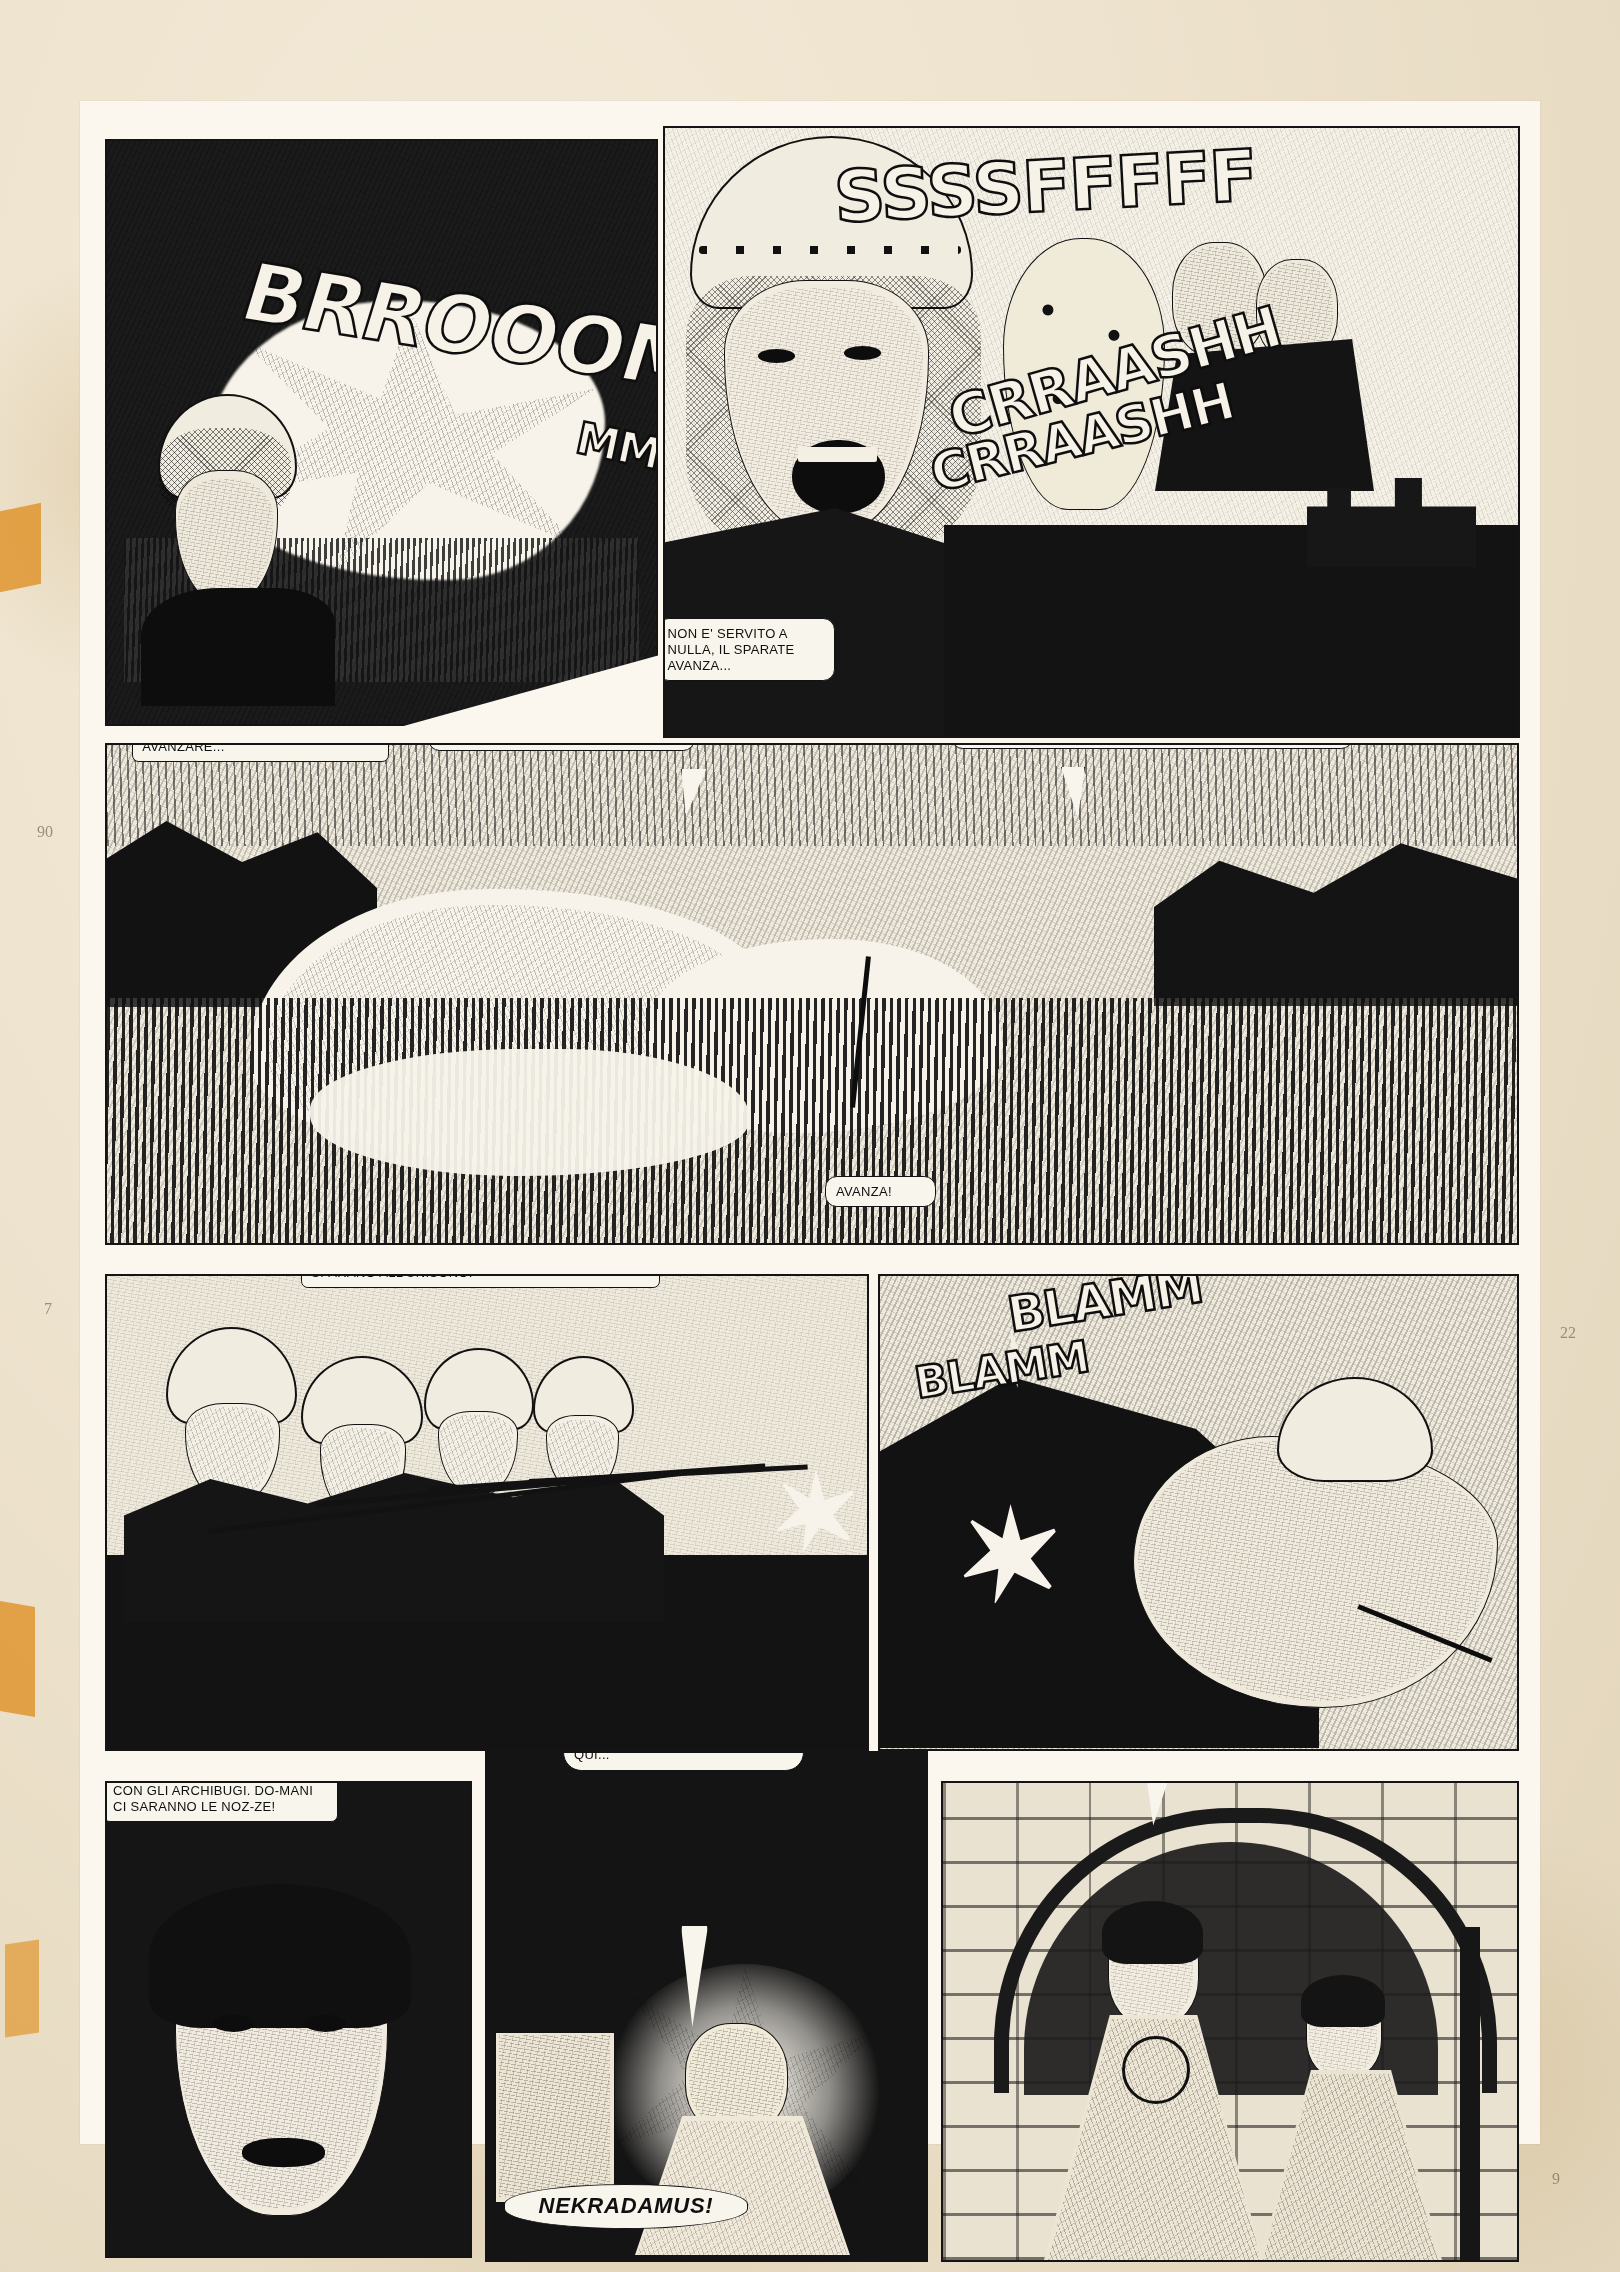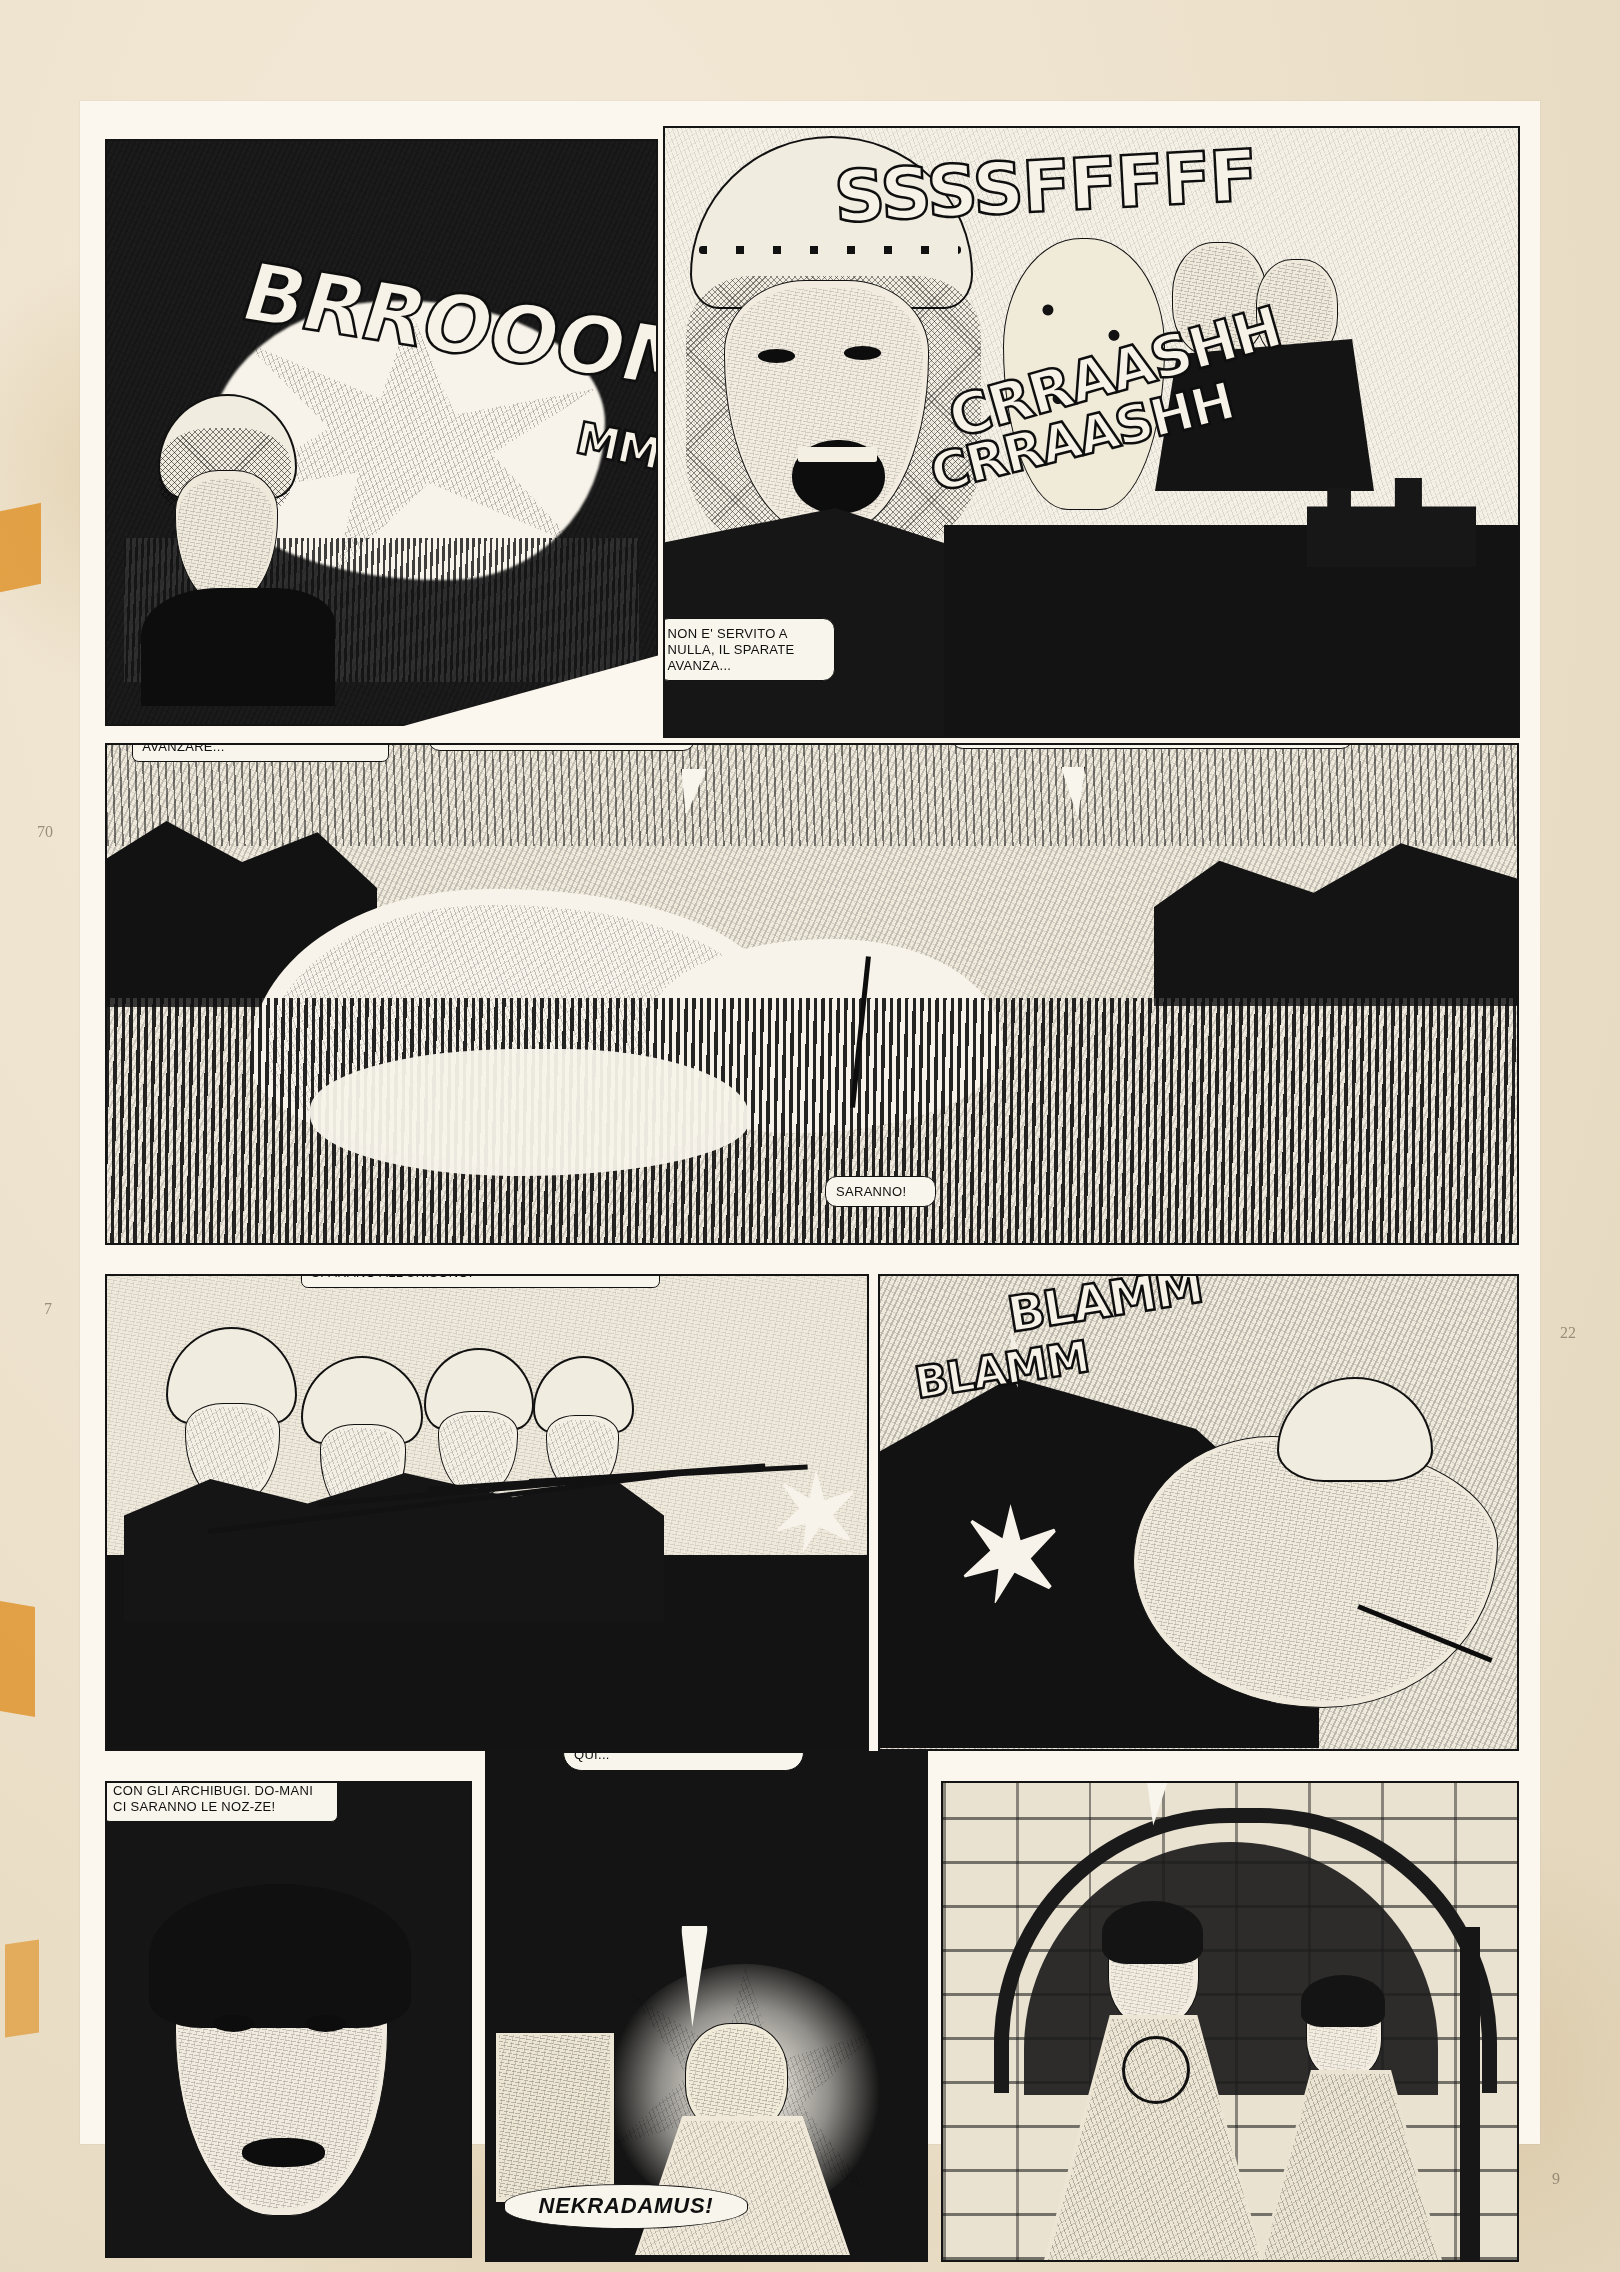--- a/index.html
+++ b/index.html
@@ -195,21 +195,21 @@
 <div id="page">
 
   <div class="paper-stain" style="left:-51px; top:253px; width:321px; height:439px; background:radial-gradient(ellipse, rgba(201,168,110,.30), rgba(201,168,110,0) 70%);"></div>
   <div class="paper-stain" style="left:1266px; top:1815px; width:439px; height:507px; background:radial-gradient(ellipse, rgba(196,163,106,.26), rgba(196,163,106,0) 70%);"></div>
   <div class="paper-stain" style="left:211px; top:2068px; width:760px; height:270px; background:radial-gradient(ellipse, rgba(190,158,100,.18), rgba(190,158,100,0) 70%);"></div>
 
   <div class="tape" style="left:0px; top:507px; width:41px; height:81px; transform:skewY(-12deg);"></div>
   <div class="tape" style="left:0px; top:1604px; width:35px; height:110px; transform:skewY(10deg);"></div>
   <div class="tape" style="left:5px; top:1942px; width:34px; height:93px; transform:skewY(-8deg); opacity:.7;"></div>
 
-  <div class="pencil" style="left:37px; top:823px;">70</div>
+  <div class="pencil" style="left:37px; top:823px;">90</div>
   <div class="pencil" style="left:44px; top:1300px;">7</div>
   <div class="pencil" style="left:1560px; top:1324px;text-align:right;">22</div>
   <div class="pencil" style="left:1552px; top:2170px;">9</div>
 
   <div id="artboard">
 
     <div class="panel dark" style="left:25px; top:38px; width:549px; height:583px; clip-path: polygon(0 0, 100% 0, 100% 88%, 54% 100%, 0 100%);">
       <div class="ink-wash" style="opacity:.35;"></div>
 
       <div class="white-blob" style="left:101px; top:160px; width:397px; height:279px; border-radius:48% 52% 40% 60% / 55% 45% 58% 42%; filter:blur(0.8px);"></div>
@@ -280,21 +280,21 @@
              repeating-linear-gradient(91deg, rgba(18,18,18,.92) 0 3.4px, rgba(247,243,234,.16) 3.4px 7.6px);"></div>
       <div class="white-blob" style="left:203px; top:304px; width:439px; height:127px; opacity:.95;"></div>
 
       <div class="fig" style="left:751px; top:211px; width:5px; height:152px; transform:rotate(6deg);"></div>
 
       <div class="caption" style="left:25px; top:-29.5px; width:236px; border-radius:6.8px;">LA GROSSA MOLE CONTINUA AD AVANZARE...</div>
       <div class="balloon" style="left:321px; top:-25px; width:245px;">HA ROVESCIATO LA BARCA!</div>
       <div class="tail-poly" style="left:574px; top:23.6px; width:23.6px; height:47px; clip-path: polygon(0 0, 100% 0, 20% 100%); background:#f8f5ec;"></div>
       <div class="balloon" style="left:844px; top:-27px; width:380px;">E' LA FINE DI NEKRADAMUS E DI GOR!</div>
       <div class="tail-poly" style="left:954px; top:22px; width:22px; height:51px; clip-path: polygon(0 0, 100% 0, 70% 100%); background:#f8f5ec;"></div>
-      <div class="balloon" style="left:718px; top:431px; width:89px;">SARANNO!</div>
+      <div class="balloon" style="left:718px; top:431px; width:89px;">AVANZA!</div>
     </div>
 
     <div class="panel" style="left:25px; top:1173px; width:760px; height:473px; background:#efe9dc;">
       <div class="hatch-b" style="opacity:.22;"></div>
       <div class="fig" style="left:0; top:279px; width:760px; height:194px; background:#131313;"></div>
 
       <div class="helmet" style="left:59px; top:51px; width:127px; height:93px;"></div>
       <div class="fig-light" style="left:78px; top:127px; width:93px; height:101px; border-radius:40% 40% 50% 50%/25% 25% 70% 70%;"></div>
       <div class="hatch-a" style="left:79px; top:131px; width:88px; height:95px; opacity:.35; border-radius:40% 40% 50% 50%/25% 25% 70% 70%;"></div>
 

